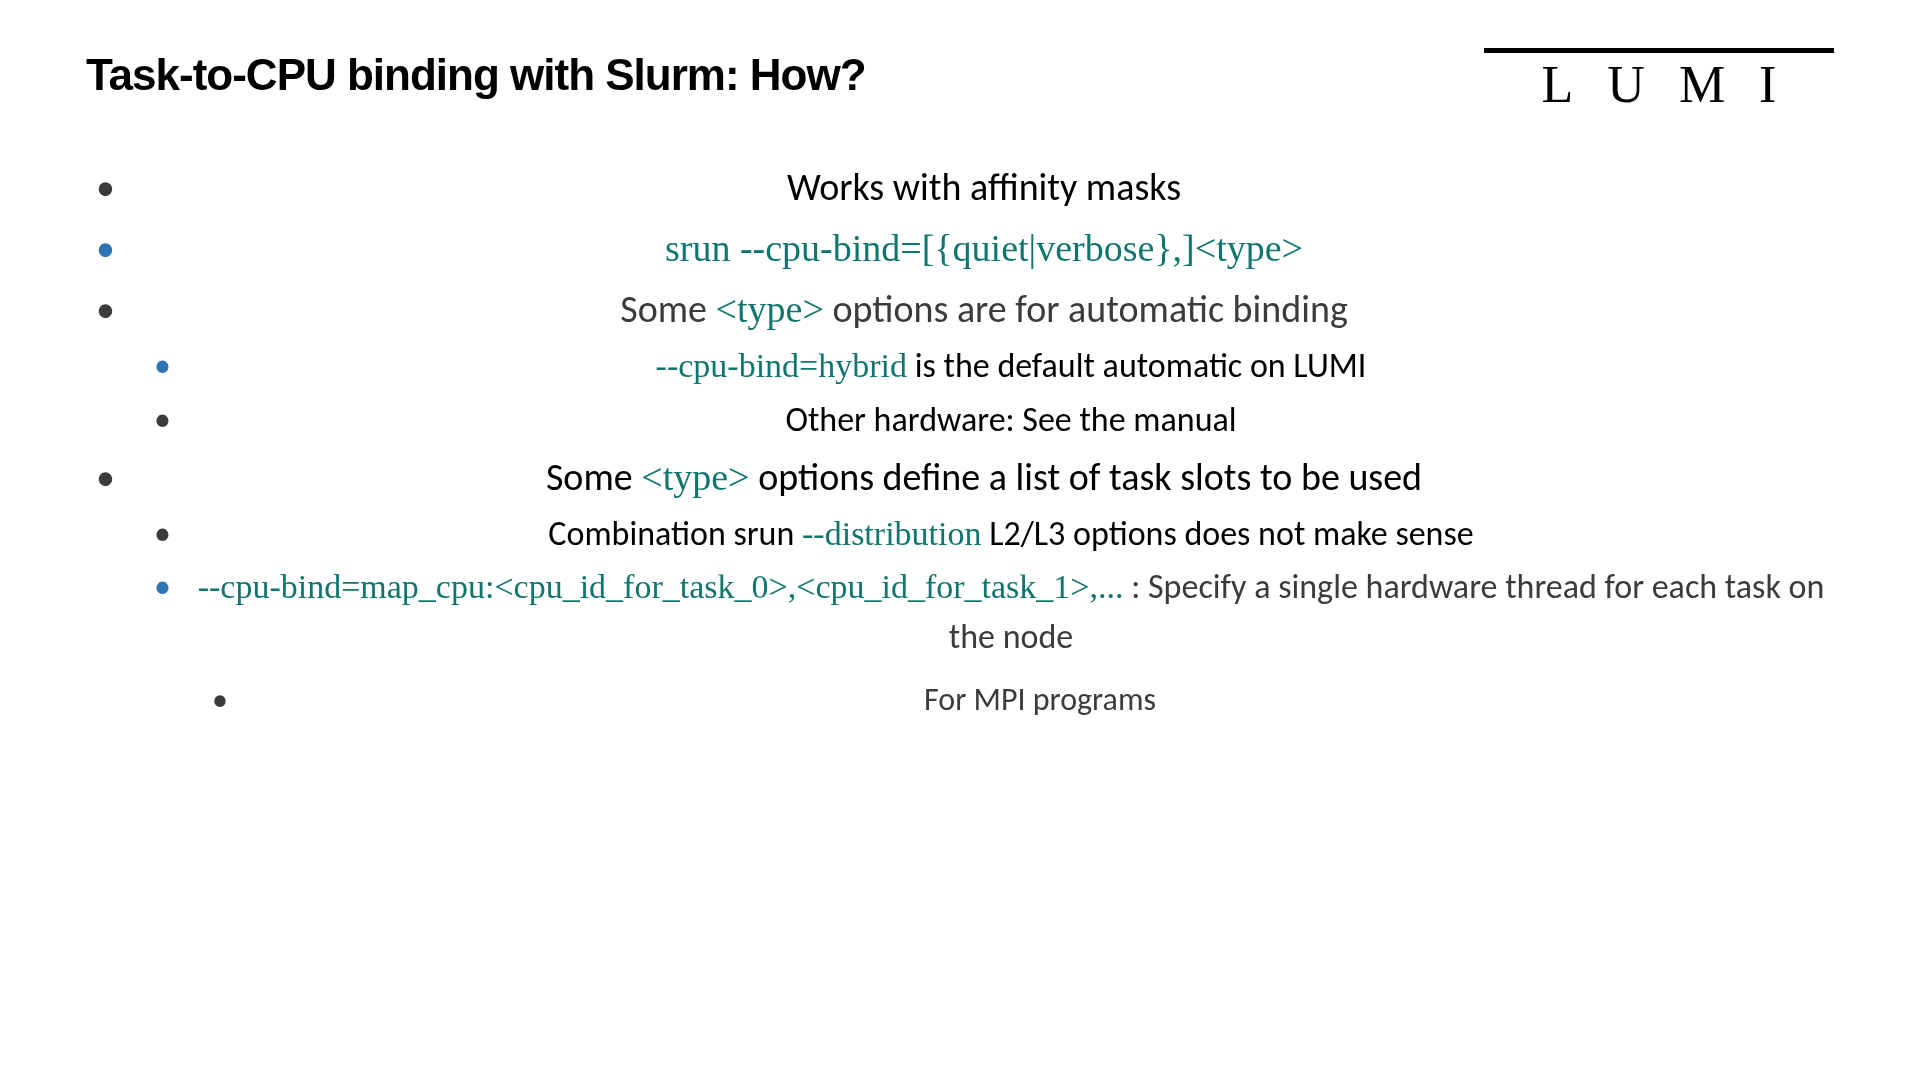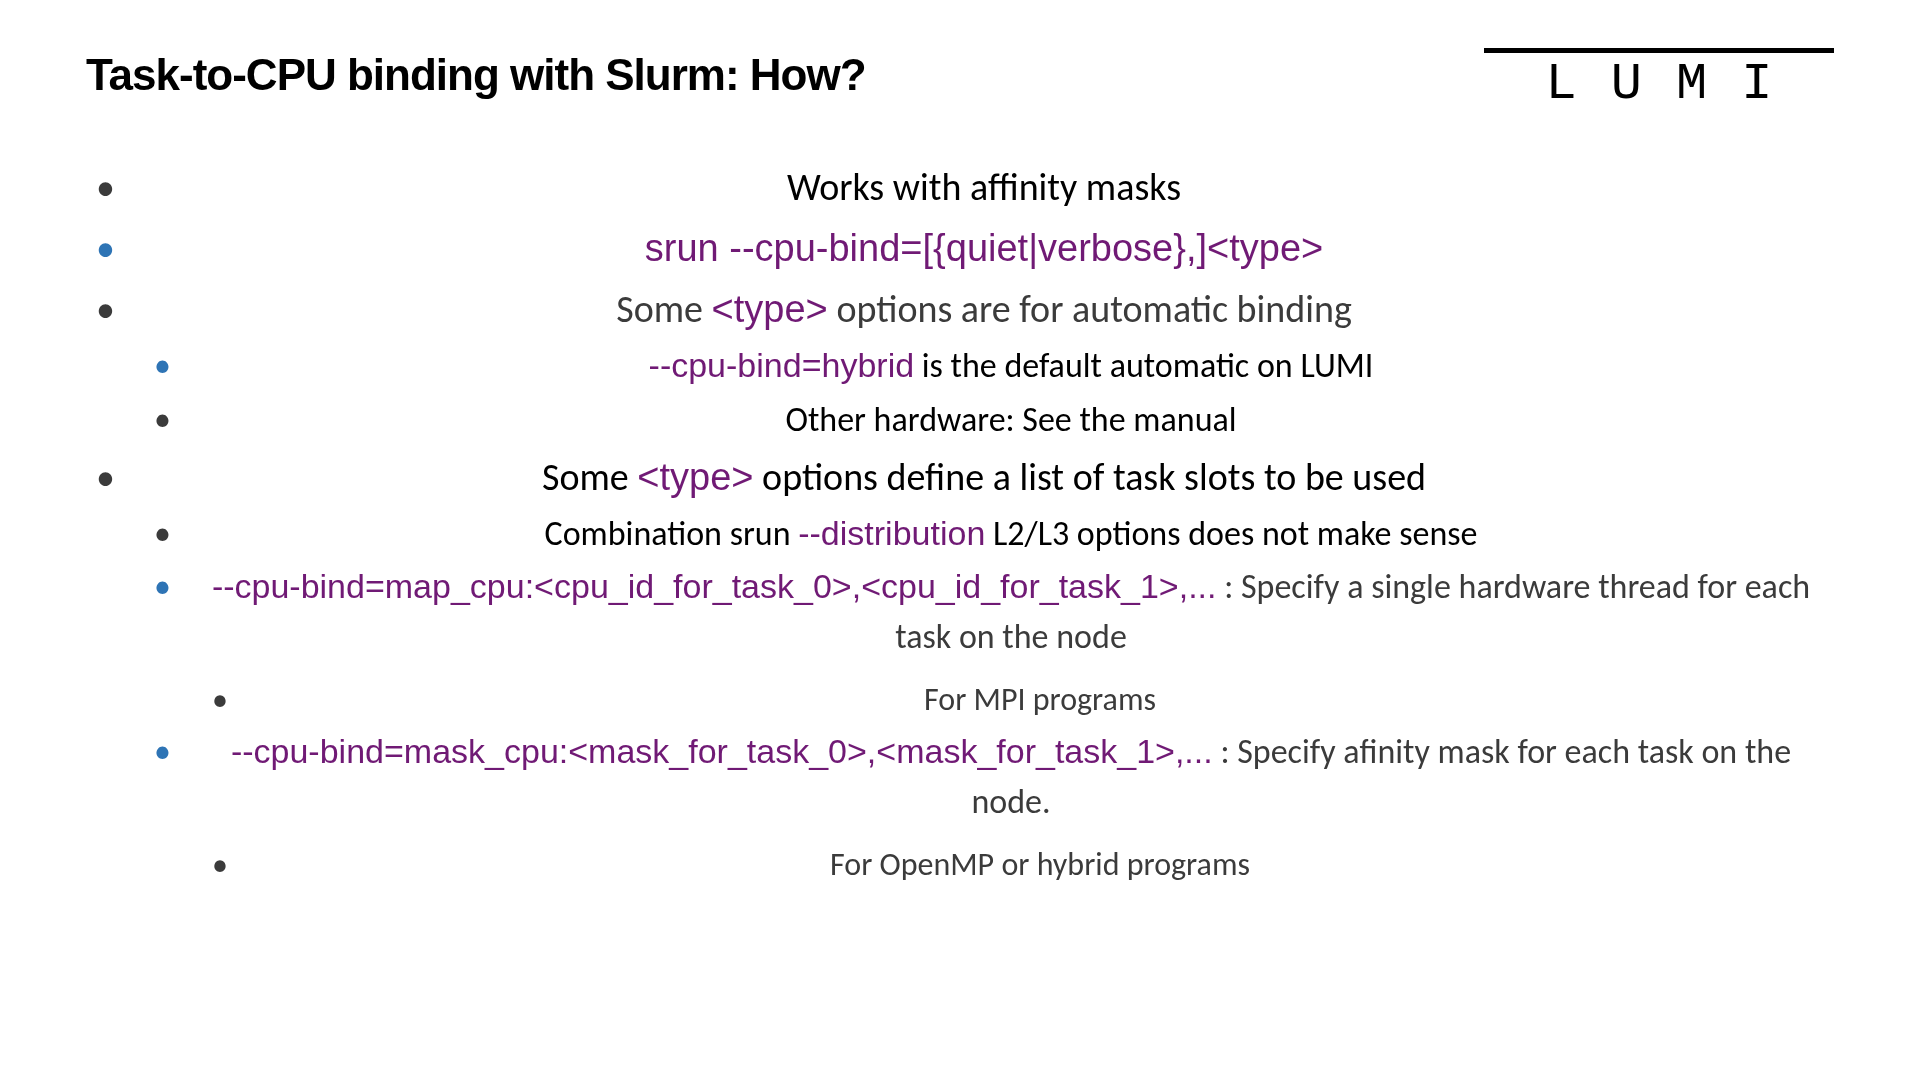--- a/index.html
+++ b/index.html
@@ -25,21 +25,21 @@
     right: 86px;
     width: 350px;
     text-align: center;
   }
   .logo-line {
     height: 5px;
     background: #000;
     margin-bottom: 6px;
   }
   .logo-text {
-    font-family: Liberation Mono, monospace;
+    font-family: Liberation Serif, serif;
     font-size: 52px;
     font-weight: 400;
     letter-spacing: 34px;
     padding-left: 34px; 
     line-height: 1;
     color: #000;
   }
   .title {
     font-family: "Arial Black", "Segoe UI Black", "Helvetica Neue", Arial, sans-serif;
     font-weight: 900;
@@ -100,22 +100,22 @@
   .l3 > li::before {
     content: "•";
     position: absolute;
     left: 24px;
     top: 0;
     font-size: 32px;
     color: #3b3b3b;
   }
 
   .code {
-    font-family: Liberation Sans, sans-serif;
-    color: #701a75;
+    font-family: Liberation Serif, serif;
+    color: #0f766e;
   }
   .black { color: #000; }
   .l1 > li.bullet-blue::before { color: #2e74b5; }
   .l2 > li.bullet-blue::before { color: #2e74b5; }
 </style>
 </head>
 <body>
 
 <div class="slide">
 
@@ -155,26 +155,18 @@
           <span class="black">Combination srun </span><span class="code">--distribution</span><span class="black"> L2/L3 options does not make sense</span>
         </li>
         <li class="bullet-blue">
           <span class="code">--cpu-bind=map_cpu:&lt;cpu_id_for_task_0&gt;,&lt;cpu_id_for_task_1&gt;,...</span><span> : Specify a single hardware thread for each task on the node</span>
           <ul class="l3">
             <li>
               <span>For MPI programs</span>
             </li>
           </ul>
         </li>
-        <li class="bullet-blue">
-          <span class="code">--cpu-bind=mask_cpu:&lt;mask_for_task_0&gt;,&lt;mask_for_task_1&gt;,...</span><span> : Specify afinity mask for each task on the node.</span>
-          <ul class="l3">
-            <li>
-              <span>For OpenMP or hybrid programs</span>
-            </li>
-          </ul>
-        </li>
       </ul>
     </li>
 
   </ul>
 
 </div>
 
 </body></html>

